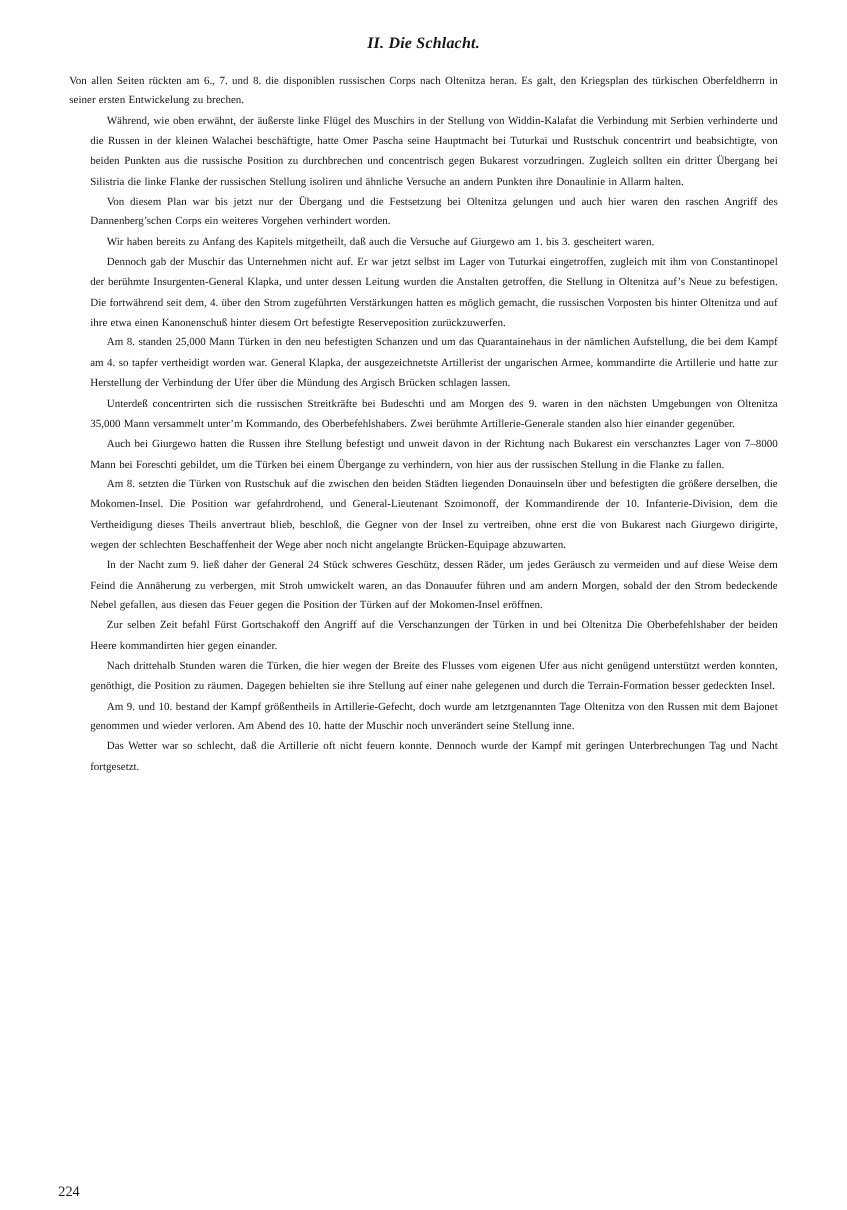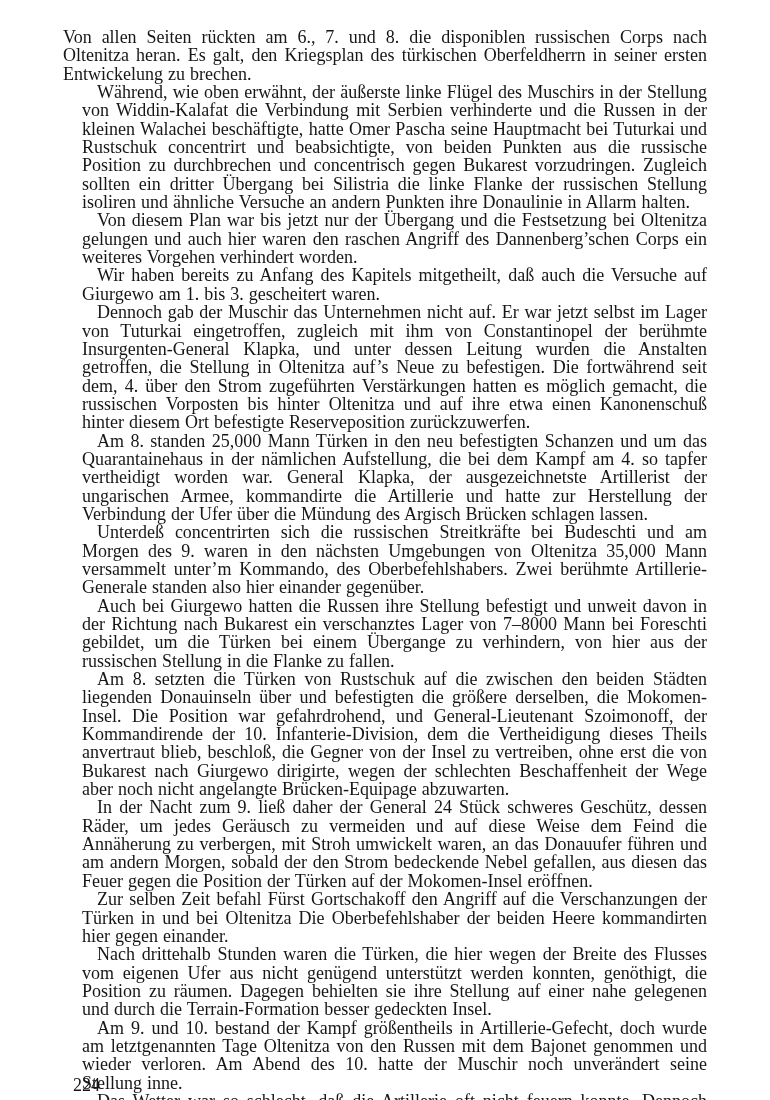--- a/index.html
+++ b/index.html
@@ -26,42 +26,43 @@
     font-weight: bold;
     font-style: italic;
     letter-spacing: 0.2px;
   }
   .content {
     width: 644px;
   }
   .para {
     margin: 0;
     text-align: justify;
-    font-size: 18px;
+    font-size: 10px;
     line-height: 18.35px;
     word-spacing: 0.5px;
   }
   .para.indent {
     text-indent: 15px;
     margin-left: 19px;
   }
   .italic {
   }
   .page-number {
     position: absolute;
-    left: 73px;
+    left: 53px;
     top: 1076px;
-    font-size: 18px;
+    font-size: 13px;
     line-height: 1;
   }
 </style>
 </head>
 <body>
 
 <div class="page">
+  <h2 class="heading">II. Die Schlacht.</h2>
   <div class="content">
       <p class="para"><span>Von allen Seiten rückten am 6., 7. und 8. die disponiblen russischen Corps nach Oltenitza heran. Es galt, den Kriegsplan des türkischen Oberfeldherrn in seiner ersten Entwickelung zu brechen.</span></p>
       <p class="para indent"><span>Während, wie oben erwähnt, der äußerste linke Flügel des Muschirs in der Stellung von Widdin-Kalafat die Verbindung mit Serbien verhinderte und die Russen in der kleinen Walachei beschäftigte, hatte Omer Pascha seine Hauptmacht bei Tuturkai und Rustschuk concentrirt und beabsichtigte, von beiden Punkten aus die russische Position zu durchbrechen und concentrisch gegen Bukarest vorzudringen. Zugleich sollten ein dritter Übergang bei Silistria die linke Flanke der russischen Stellung isoliren und ähnliche Versuche an andern Punkten ihre Donaulinie in Allarm halten.</span></p>
       <p class="para indent"><span>Von diesem Plan war bis jetzt nur der Übergang und die Festsetzung bei Oltenitza gelungen und auch hier waren den raschen Angriff des Dannenberg’schen Corps ein weiteres Vorgehen verhindert worden.</span></p>
       <p class="para indent"><span>Wir haben bereits zu Anfang des Kapitels mitgetheilt, daß auch die Versuche auf Giurgewo am 1. bis 3. gescheitert waren.</span></p>
       <p class="para indent"><span>Dennoch gab der Muschir das Unternehmen nicht auf. Er war jetzt selbst im Lager von Tuturkai eingetroffen, zugleich mit ihm von Constantinopel der berühmte Insurgenten-General </span><span class="italic">Klapka</span><span>, und unter dessen Leitung wurden die Anstalten getroffen, die Stellung in Oltenitza auf’s Neue zu befestigen. Die fortwährend seit dem, 4. über den Strom zugeführten Verstärkungen hatten es möglich gemacht, die russischen Vorposten bis hinter Oltenitza und auf ihre etwa einen Kanonenschuß hinter diesem Ort befestigte Reserveposition zurückzuwerfen.</span></p>
       <p class="para indent"><span>Am 8. standen 25,000 Mann Türken in den neu befestigten Schanzen und um das Quarantainehaus in der nämlichen Aufstellung, die bei dem Kampf am 4. so tapfer vertheidigt worden war. General Klapka, der ausgezeichnetste Artillerist der ungarischen Armee, kommandirte die Artillerie und hatte zur Herstellung der Verbindung der Ufer über die Mündung des Argisch Brücken schlagen lassen.</span></p>
       <p class="para indent"><span>Unterdeß concentrirten sich die russischen Streitkräfte bei Budeschti und am Morgen des 9. waren in den nächsten Umgebungen von Oltenitza 35,000 Mann versammelt unter’m Kommando, des Oberbefehlshabers. Zwei berühmte Artillerie-Generale standen also hier einander gegenüber.</span></p>
       <p class="para indent"><span>Auch bei Giurgewo hatten die Russen ihre Stellung befestigt und unweit davon in der Richtung nach Bukarest ein verschanztes Lager von 7–8000 Mann bei Foreschti gebildet, um die Türken bei einem Übergange zu verhindern, von hier aus der russischen Stellung in die Flanke zu fallen.</span></p>
       <p class="para indent"><span>Am 8. setzten die Türken von Rustschuk auf die zwischen den beiden Städten liegenden Donauinseln über und befestigten die größere derselben, die Mokomen-Insel. Die Position war gefahrdrohend, und General-Lieutenant </span><span class="italic">Szoimonoff,</span><span> der Kommandirende der 10. Infanterie-Division, dem die Vertheidigung dieses Theils anvertraut blieb, beschloß, die Gegner von der Insel zu vertreiben, ohne erst die von Bukarest nach Giurgewo dirigirte, wegen der schlechten Beschaffenheit der Wege aber noch nicht angelangte Brücken-Equipage abzuwarten.</span></p>

